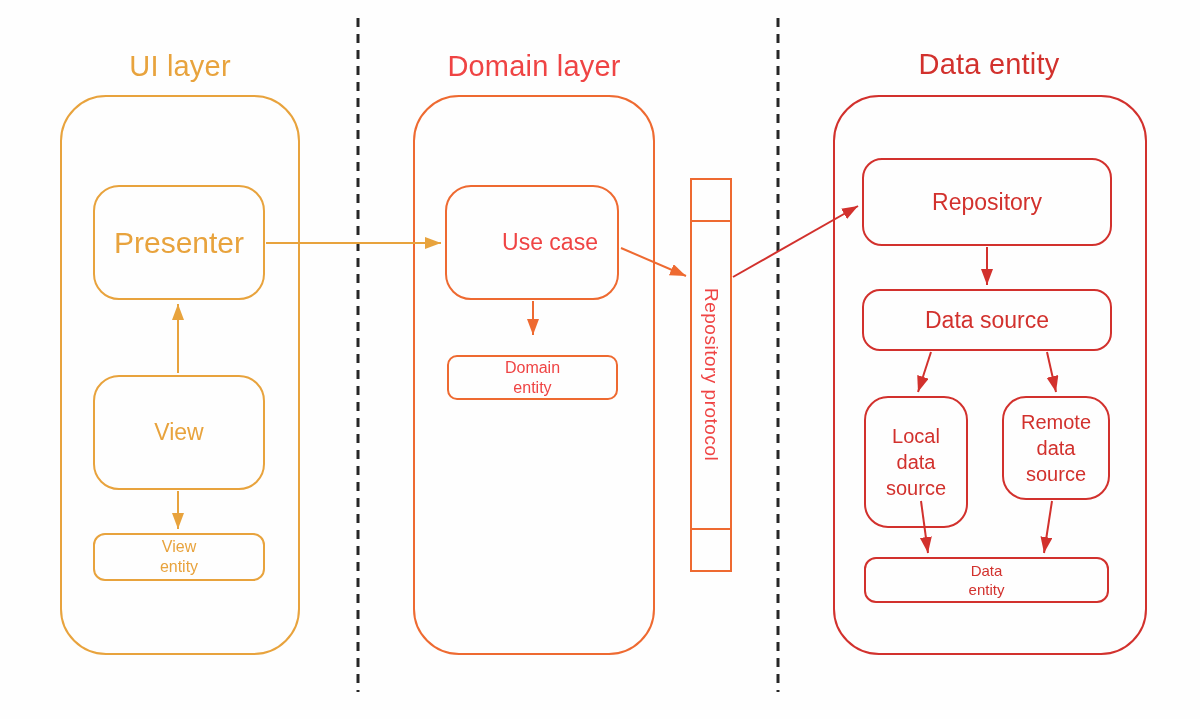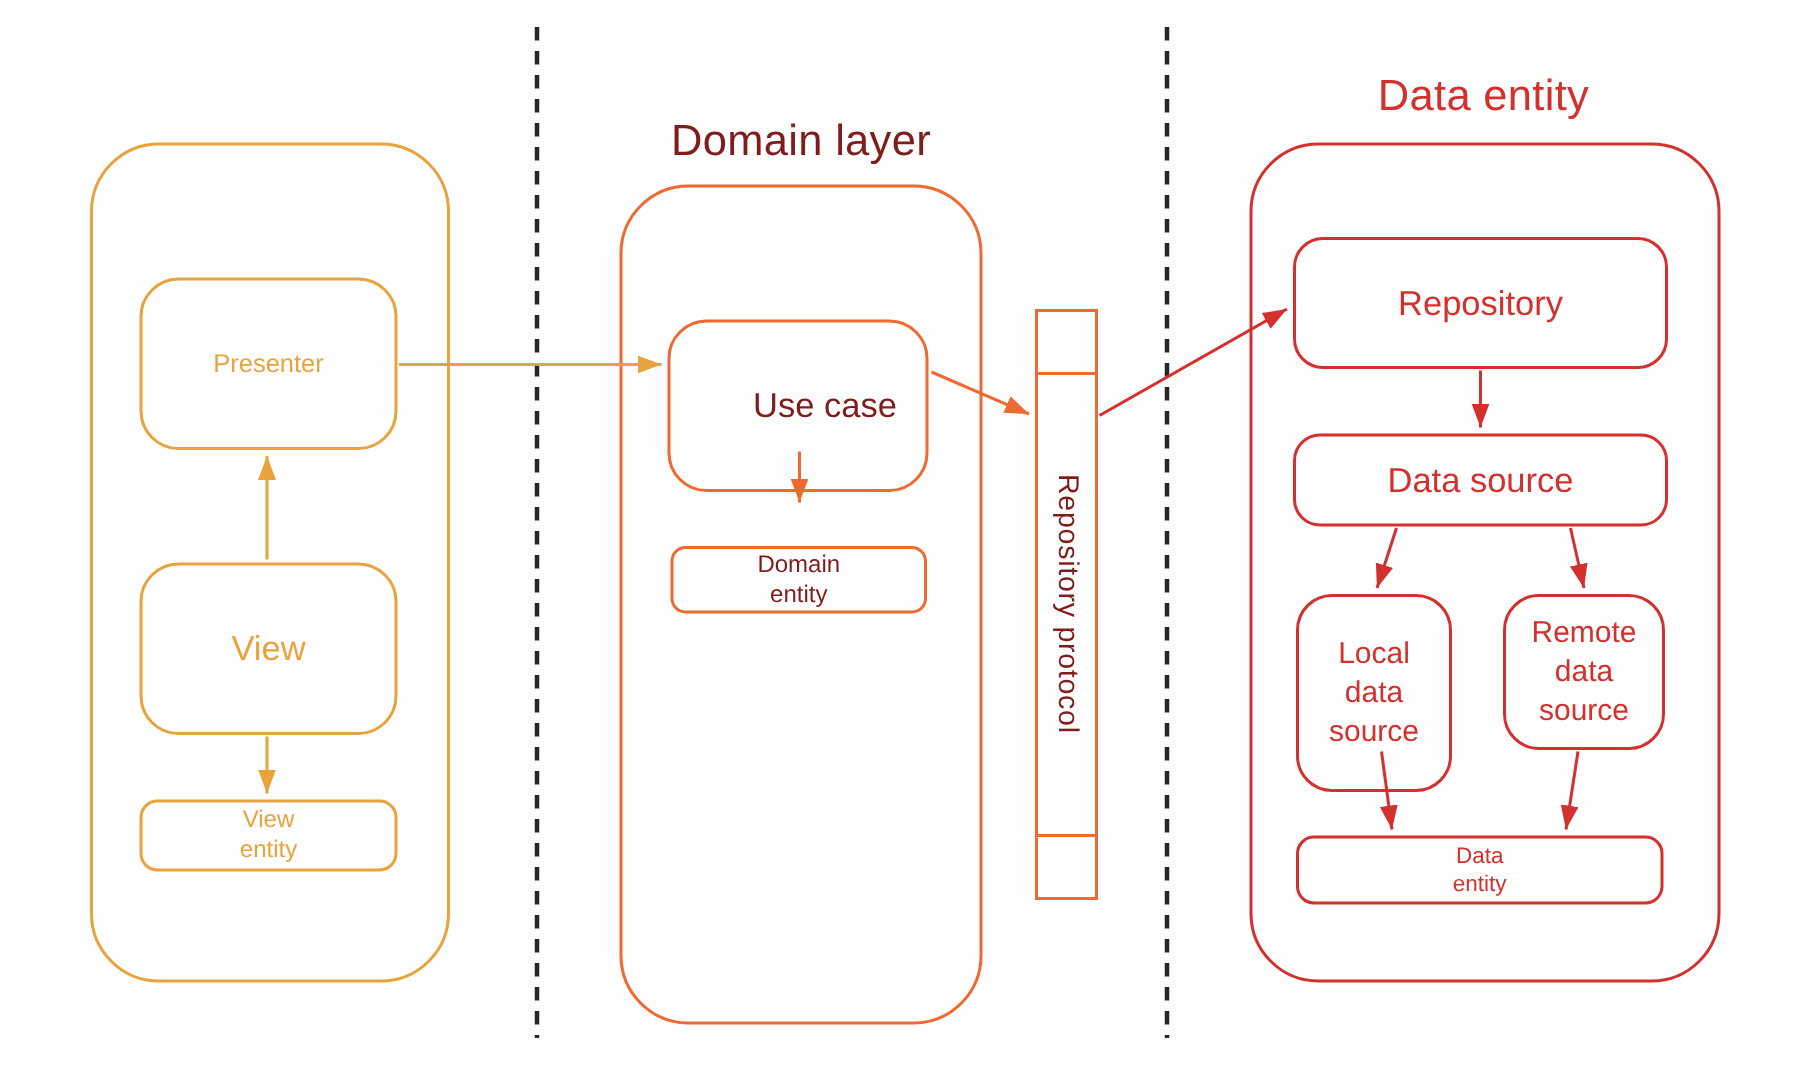--- a/index.html
+++ b/index.html
@@ -41,35 +41,35 @@
     align-items: center;
     justify-content: center;
     text-align: center;
     z-index: 2;
     box-sizing: border-box;
   }
   .node span { white-space: pre-line; }
 
   
   .c-ui     { color: #E8A33D; border-color: #E8A33D; }
-  .c-domain { color: #7f1d1d; border-color: #EE6A31; margin-top: 28px; }
+  .c-domain { color: #ef4444; border-color: #EE6A31; }
   .c-data   { color: #D2312D; border-color: #D2312D; }
 
   
   #ui-title        { left: 60px;  top: 50px;  width: 240px; }
   #ui-container    { left: 60px;  top: 95px;  width: 236px; height: 556px; }
-  #presenter       { left: 93px;  top: 185px; width: 172px; height: 115px; border-radius: 26px; font-size: 17px; }
+  #presenter       { left: 93px;  top: 185px; width: 172px; height: 115px; border-radius: 26px; font-size: 30px; }
   #view            { left: 93px;  top: 375px; width: 172px; height: 115px; border-radius: 26px; font-size: 23px; }
   #view-entity     { left: 93px;  top: 533px; width: 172px; height: 48px;  border-radius: 12px; font-size: 16px; line-height: 1.25; }
 
   
   #domain-title    { left: 413px; top: 50px;  width: 242px; }
   #domain-container{ left: 413px; top: 95px;  width: 238px; height: 556px; }
   #use-case        { left: 445px; top: 185px; width: 174px; height: 115px; border-radius: 26px; font-size: 23px; padding-left: 36px; }
-  #domain-entity   { left: 447px; top: 336px; width: 171px; height: 45px;  border-radius: 10px; font-size: 16px; line-height: 1.25; }
+  #domain-entity   { left: 447px; top: 355px; width: 171px; height: 45px;  border-radius: 10px; font-size: 16px; line-height: 1.25; }
 
   
   #protocol        { left: 690px; top: 178px; width: 42px; height: 394px; border-radius: 0; }
   #protocol .vtext {
     writing-mode: vertical-rl;
     font-size: 19px;
     letter-spacing: 0.5px;
     white-space: nowrap;
   }
   .protocol-divider {
@@ -118,20 +118,21 @@
     <line x1="621" y1="248" x2="686" y2="276" stroke="#EE6A31" stroke-width="2" marker-end="url(#arrow-orange)"></line>
 
     <line x1="733" y1="277" x2="858" y2="206" stroke="#D2312D" stroke-width="2" marker-end="url(#arrow-red)"></line>
     <line x1="987" y1="247" x2="987" y2="285" stroke="#D2312D" stroke-width="2" marker-end="url(#arrow-red)"></line>
     <line x1="931" y1="352" x2="918" y2="392" stroke="#D2312D" stroke-width="2" marker-end="url(#arrow-red)"></line>
     <line x1="1047" y1="352" x2="1056" y2="392" stroke="#D2312D" stroke-width="2" marker-end="url(#arrow-red)"></line>
     <line x1="921" y1="501" x2="928" y2="553" stroke="#D2312D" stroke-width="2" marker-end="url(#arrow-red)"></line>
     <line x1="1052" y1="501" x2="1044" y2="553" stroke="#D2312D" stroke-width="2" marker-end="url(#arrow-red)"></line>
   </svg>
 
+  <div class="layer-title c-ui" id="ui-title">UI layer</div>
   <div class="container c-ui" id="ui-container"></div>
   <div class="node c-ui" id="presenter">
     <span>Presenter</span>
   </div>
   <div class="node c-ui" id="view">
     <span>View</span>
   </div>
   <div class="node c-ui" id="view-entity">
     <span>View
 entity</span>

